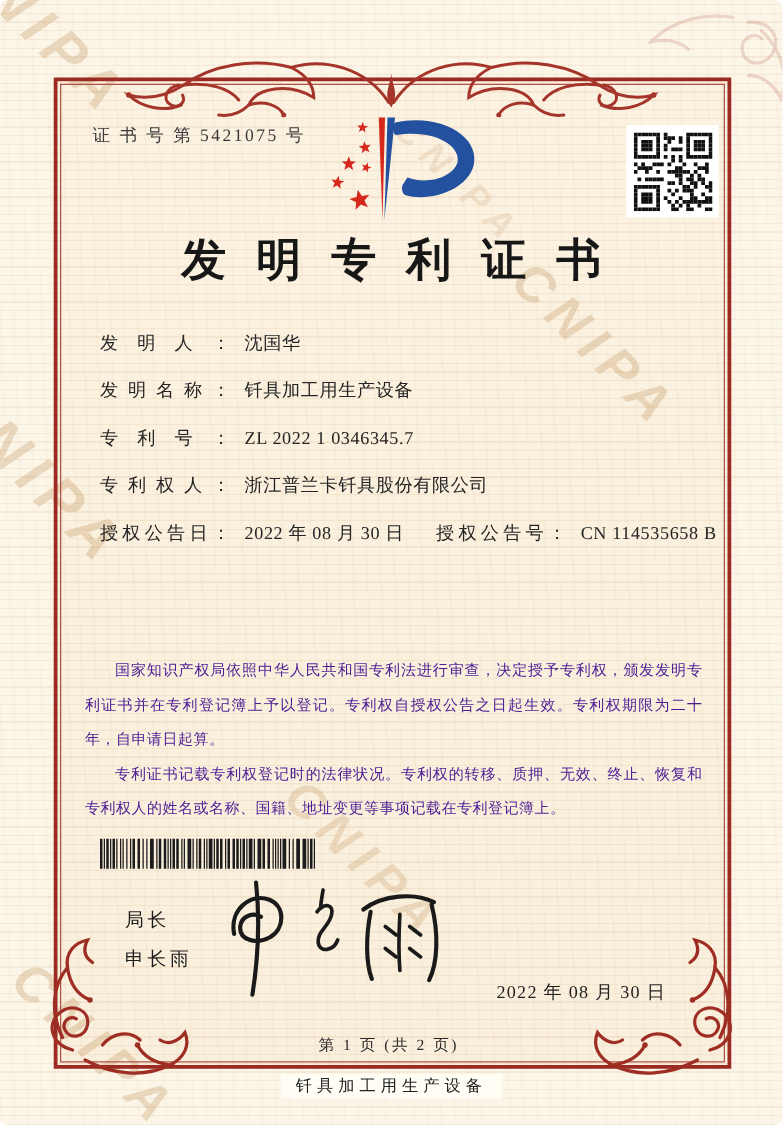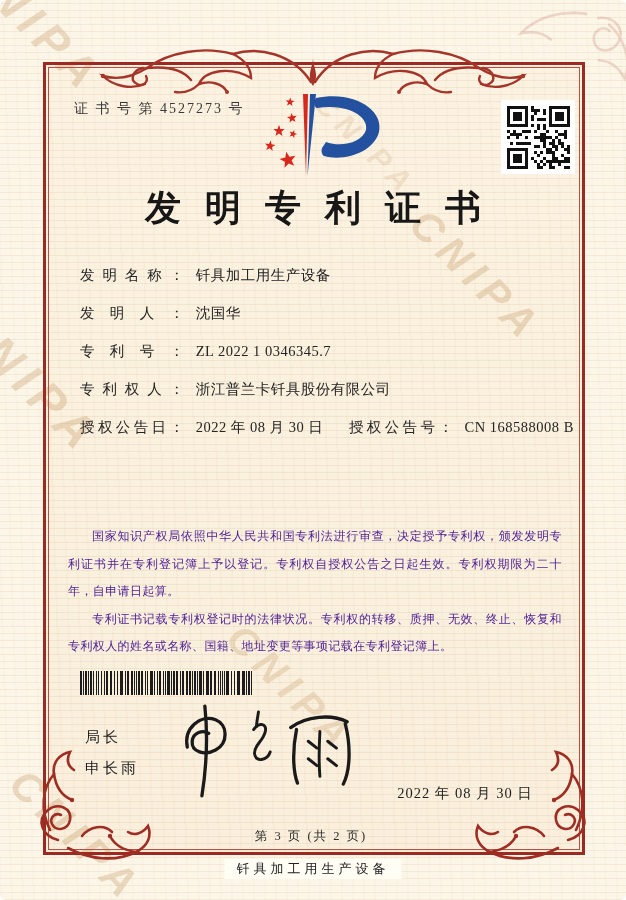--- a/index.html
+++ b/index.html
@@ -38,21 +38,21 @@
     vertical-align:top;}
   .fvalue{margin-left:8px;letter-spacing:0.5px;}
   .flabel2{display:inline-block;width:104px;text-align:justify;text-align-last:justify;
     margin-left:22px;vertical-align:top;}
   .body-text{position:absolute;left:68px;top:523px;width:494px;font-size:12px;
     line-height:27.5px;text-align:justify;color:#4c1d95;}
   .body-text p{margin:0;text-indent:2em;letter-spacing:0.4px;}
   .barcode{position:absolute;left:80px;top:671px;width:176px;height:24px;font-size:0;}
   .barcode i{display:inline-block;height:100%;background:#1c1c1c;}
   .sig-block{position:absolute;left:85px;top:722px;font-size:15px;letter-spacing:3px;color:#1d1d1d;}
-  .sig-block div{height:31px;line-height:31px;}
+  .sig-block div{height:31px;line-height:31px;margin-left:15px;}
   .signature{position:absolute;left:160px;top:700px;width:195px;height:100px;}
   .issue-date{position:absolute;left:380px;top:784px;width:170px;text-align:center;
     font-size:14.5px;color:#1f1f1f;letter-spacing:1px;}
   .page-no{position:absolute;left:43px;top:828px;width:536px;text-align:center;
     font-size:12.5px;color:#2a2a2a;letter-spacing:2px;}
   .cont-note{position:absolute;left:50%;top:859px;transform:translateX(-50%);
     background:#fffdf4;padding:1px 12px;font-size:13px;letter-spacing:4px;color:#222;}
   .ornament-top{position:absolute;left:83px;top:38px;width:460px;height:56px;}
   .corner-fl{position:absolute;width:140px;height:138px;}
   .corner-left{left:28px;top:744px;}
@@ -117,21 +117,21 @@
       <circle cx="44" cy="56" r="2.2" fill="#9e2d24"></circle>
       <circle cx="82" cy="92" r="2.2" fill="#9e2d24"></circle>
     </g>
   </svg>
   <svg class="corner-ghost" viewBox="0 0 140 138" aria-hidden="true">
     <path class="ornb" d="M22,86 C12,66 14,44 26,30 C28,44 34,52 44,56"></path>
     <path class="ornb" d="M40,104 C62,116 88,118 108,108 C94,106 86,100 82,92"></path>
     <path class="ornb" d="M30,96 c-16,-4 -22,-20 -10,-30 c10,-8 24,-2 22,10 c-2,10 -14,12 -18,4"></path>
   </svg>
 
-  <div class="cert-no">证 书 号 第 4527273 号</div>
+  <div class="cert-no">证 书 号 第 5421075 号</div>
 
   <svg class="logo" viewBox="0 0 140 94" aria-hidden="true">
     <g id="logo-stars">
         <polygon points="38.2,61.7 41.5,66.7 47.4,65.8 43.6,70.4 46.3,75.7 40.7,73.5 36.5,77.8 36.9,71.8 31.5,69.1 37.3,67.6" fill="#d6281c"></polygon>
         <polygon points="22.8,50.6 23.6,54.3 27.4,55.0 24.1,57.0 24.6,60.9 21.7,58.3 18.2,60.0 19.7,56.4 17.1,53.6 20.9,54.0" fill="#d6281c"></polygon>
         <polygon points="31.0,35.0 32.5,39.0 36.7,39.1 33.4,41.8 34.5,45.9 31.0,43.5 27.5,45.9 28.6,41.8 25.3,39.1 29.5,39.0" fill="#d6281c"></polygon>
         <polygon points="46.3,40.0 46.4,43.0 49.2,44.0 46.4,45.0 46.3,48.0 44.5,45.7 41.6,46.5 43.2,44.0 41.6,41.5 44.5,42.3" fill="#d6281c"></polygon>
         <polygon points="43.3,22.9 45.0,26.1 48.7,25.7 46.2,28.4 47.6,31.7 44.3,30.2 41.6,32.6 42.0,29.0 38.9,27.1 42.5,26.4" fill="#d6281c"></polygon>
         <polygon points="42.3,7.4 43.2,10.5 46.5,10.9 43.8,12.7 44.4,15.9 41.9,13.9 39.0,15.5 40.1,12.5 37.7,10.3 41.0,10.4" fill="#d6281c"></polygon>
       </g>
@@ -349,40 +349,40 @@
         <rect x="18" y="54" width="3" height="3" fill="#111"></rect>
         <rect x="18" y="57" width="3" height="3" fill="#111"></rect>
         <rect x="18" y="60" width="3" height="3" fill="#111"></rect>
       </svg>
   </div>
 
   <div class="title">发明专利证书</div>
 
   <div class="fields">
     <div class="frow">
+      <span class="flabel">发明人：</span>
+      <span class="fvalue">沈国华</span>
+    </div>
+    <div class="frow">
       <span class="flabel">发明名称：</span>
       <span class="fvalue">钎具加工用生产设备</span>
-    </div>
-    <div class="frow">
-      <span class="flabel">发明人：</span>
-      <span class="fvalue">沈国华</span>
     </div>
     <div class="frow">
       <span class="flabel">专利号：</span>
       <span class="fvalue">ZL 2022 1 0346345.7</span>
     </div>
     <div class="frow">
       <span class="flabel">专利权人：</span>
       <span class="fvalue">浙江普兰卡钎具股份有限公司</span>
     </div>
     <div class="frow">
       <span class="flabel">授权公告日：</span>
       <span class="fvalue">2022 年 08 月 30 日</span>
       <span class="flabel2">授权公告号：</span>
-      <span class="fvalue">CN 168588008 B</span>
+      <span class="fvalue">CN 114535658 B</span>
     </div>
   </div>
 
   <div class="body-text">
     <p>国家知识产权局依照中华人民共和国专利法进行审查，决定授予专利权，颁发发明专利证书并在专利登记簿上予以登记。专利权自授权公告之日起生效。专利权期限为二十年，自申请日起算。</p>
     <p>专利证书记载专利权登记时的法律状况。专利权的转移、质押、无效、终止、恢复和专利权人的姓名或名称、国籍、地址变更等事项记载在专利登记簿上。</p>
   </div>
 
   <div class="barcode" id="barcode"><i style="width: 2px; margin-right: 1px;"></i><i style="width: 1px; margin-right: 1px;"></i><i style="width: 2px; margin-right: 1px;"></i><i style="width: 1px; margin-right: 1px;"></i><i style="width: 2px; margin-right: 1px;"></i><i style="width: 1px; margin-right: 2px;"></i><i style="width: 1px; margin-right: 1px;"></i><i style="width: 1px; margin-right: 2px;"></i><i style="width: 1px; margin-right: 2px;"></i><i style="width: 1px; margin-right: 1px;"></i><i style="width: 2px; margin-right: 2px;"></i><i style="width: 2px; margin-right: 2px;"></i><i style="width: 1px; margin-right: 2px;"></i><i style="width: 1px; margin-right: 2px;"></i><i style="width: 3px; margin-right: 2px;"></i><i style="width: 1px; margin-right: 1px;"></i><i style="width: 2px; margin-right: 2px;"></i><i style="width: 2px; margin-right: 1px;"></i><i style="width: 1px; margin-right: 1px;"></i><i style="width: 1px; margin-right: 1px;"></i><i style="width: 2px; margin-right: 1px;"></i><i style="width: 2px; margin-right: 2px;"></i><i style="width: 1px; margin-right: 1px;"></i><i style="width: 1px; margin-right: 2px;"></i><i style="width: 3px; margin-right: 1px;"></i><i style="width: 1px; margin-right: 2px;"></i><i style="width: 1px; margin-right: 1px;"></i><i style="width: 2px; margin-right: 2px;"></i><i style="width: 1px; margin-right: 1px;"></i><i style="width: 1px; margin-right: 1px;"></i><i style="width: 3px; margin-right: 1px;"></i><i style="width: 1px; margin-right: 1px;"></i><i style="width: 2px; margin-right: 1px;"></i><i style="width: 2px; margin-right: 2px;"></i><i style="width: 1px; margin-right: 1px;"></i><i style="width: 2px; margin-right: 2px;"></i><i style="width: 2px; margin-right: 1px;"></i><i style="width: 2px; margin-right: 1px;"></i><i style="width: 1px; margin-right: 1px;"></i><i style="width: 2px; margin-right: 1px;"></i><i style="width: 1px; margin-right: 1px;"></i><i style="width: 3px; margin-right: 1px;"></i><i style="width: 1px; margin-right: 2px;"></i><i style="width: 3px; margin-right: 1px;"></i><i style="width: 2px; margin-right: 2px;"></i><i style="width: 2px; margin-right: 2px;"></i><i style="width: 1px; margin-right: 1px;"></i><i style="width: 1px; margin-right: 1px;"></i><i style="width: 1px; margin-right: 1px;"></i><i style="width: 1px; margin-right: 1px;"></i><i style="width: 3px; margin-right: 2px;"></i><i style="width: 1px; margin-right: 2px;"></i><i style="width: 1px; margin-right: 2px;"></i><i style="width: 3px; margin-right: 2px;"></i><i style="width: 3px; margin-right: 1px;"></i><i style="width: 1px; margin-right: 1px;"></i><i style="width: 2px; margin-right: 1px;"></i><i style="width: 1px; margin-right: 1px;"></i></div>
 
@@ -403,16 +403,16 @@
       <path d="M164,32 C163,50 163,66 164,78" stroke-width="3"></path>
       <path d="M152,42 l9,7" stroke-width="3"></path>
       <path d="M172,42 l9,7" stroke-width="3"></path>
       <path d="M152,60 l9,7" stroke-width="3"></path>
       <path d="M172,60 l9,7" stroke-width="3"></path>
     </g>
   </svg>
 
   <div class="issue-date">2022 年 08 月 30 日</div>
 
-  <div class="page-no">第 3 页 (共 2 页)</div>
+  <div class="page-no">第 1 页 (共 2 页)</div>
 
   <div class="cont-note">钎具加工用生产设备</div>
 </div>
 
 </body></html>

